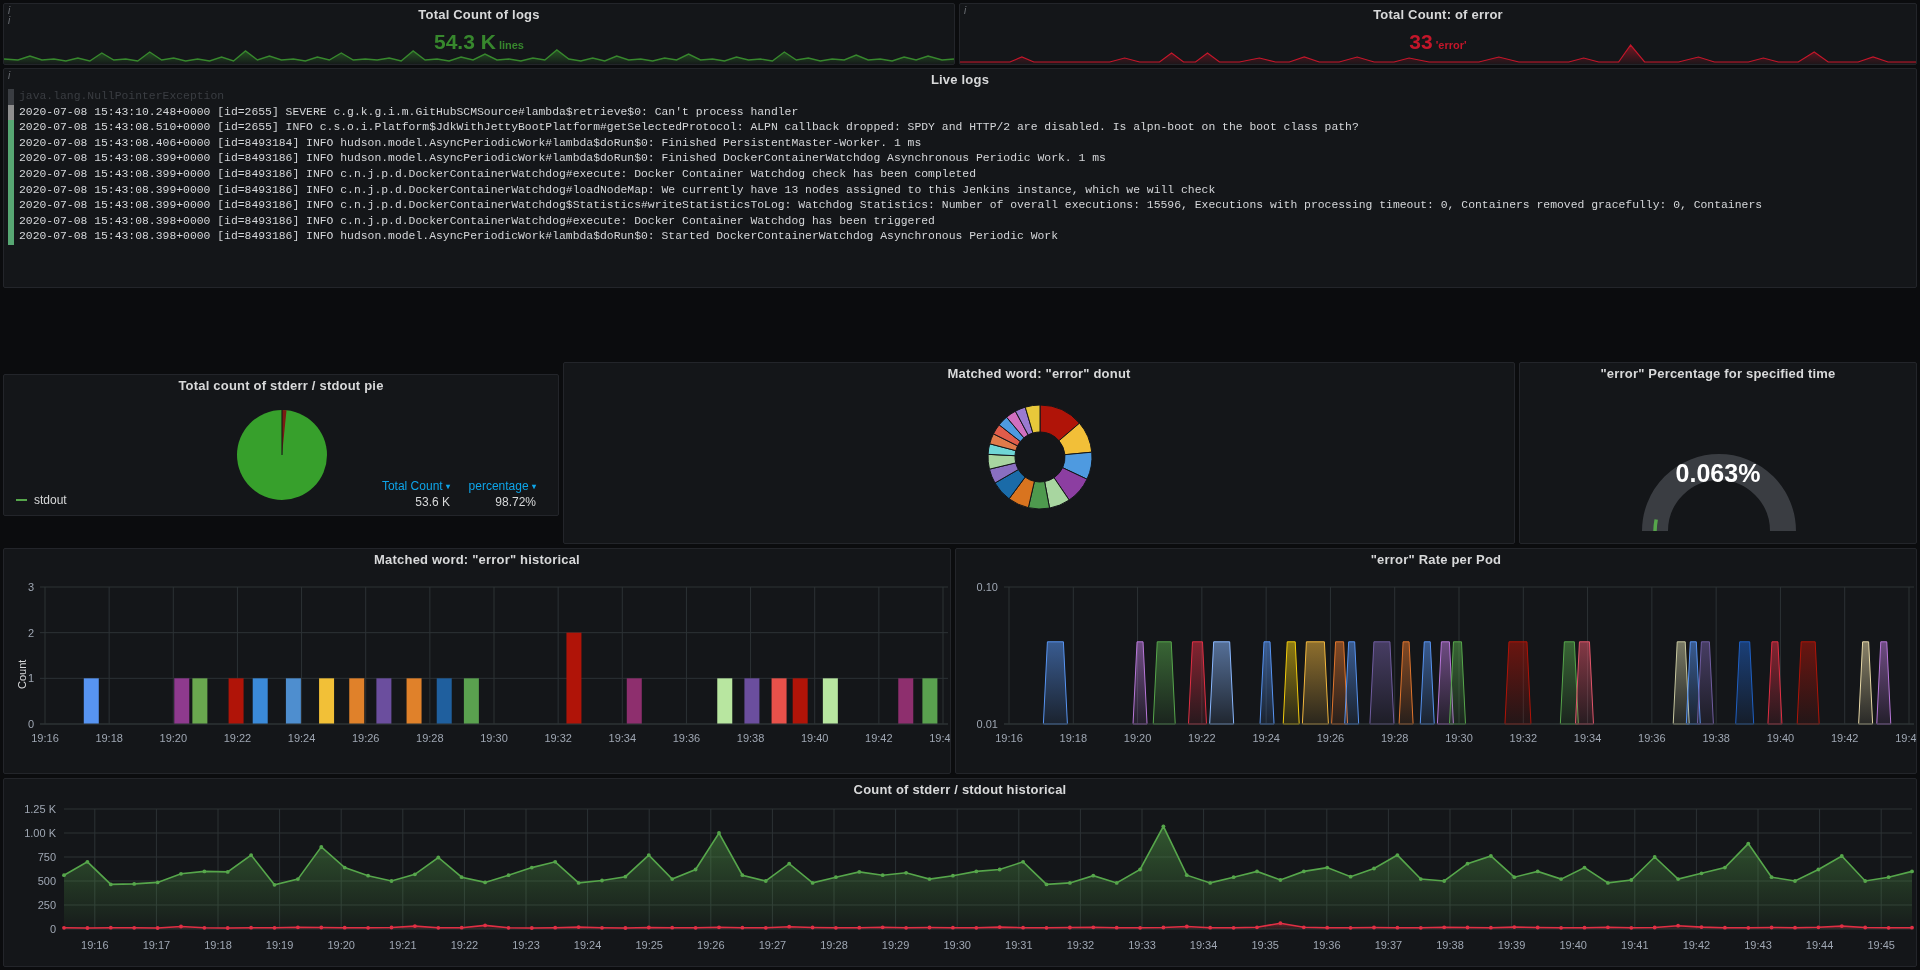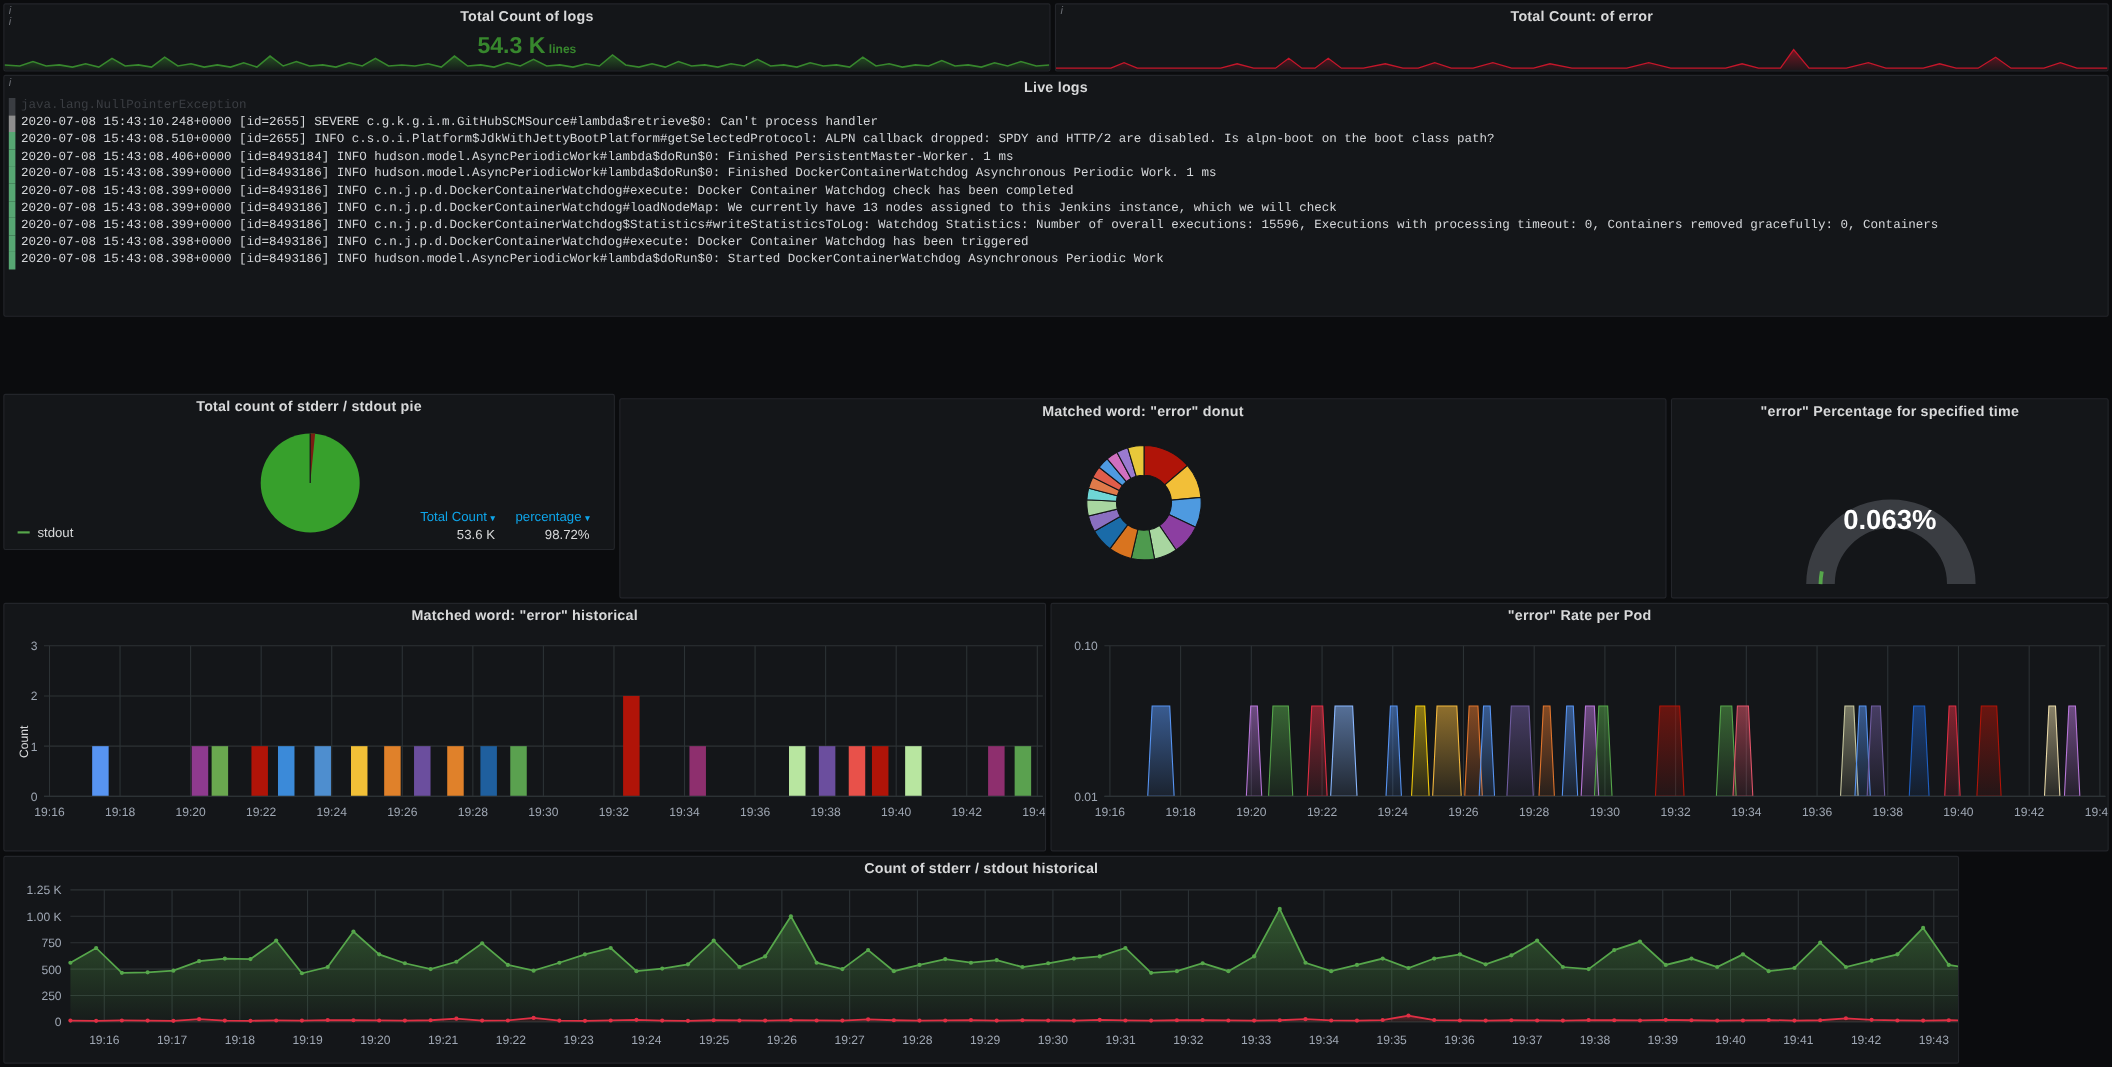--- a/index.html
+++ b/index.html
@@ -124,20 +124,23 @@
       <path fill="url(#gLogs)" stroke="none" d="M0,30 L0,25 L14,26 L26,22 L38,26 L50,25 L62,27 L74,24 L86,27 L98,19 L110,26 L122,25 L134,27 L146,18 L158,26 L170,24 L182,27 L194,25 L206,27 L218,23 L230,27 L242,17 L254,26 L266,22 L278,26 L290,25 L302,27 L314,23 L326,26 L338,19 L350,26 L362,25 L374,26 L386,24 L398,27 L410,17 L422,26 L434,25 L446,27 L458,23 L470,26 L482,20 L494,26 L506,25 L518,27 L530,24 L542,26 L554,16 L566,25 L578,27 L590,24 L602,27 L614,22 L626,26 L638,25 L650,27 L662,24 L674,26 L686,20 L698,26 L710,25 L722,27 L734,23 L746,26 L758,25 L770,27 L782,18 L794,26 L806,24 L818,27 L830,25 L842,26 L854,21 L866,26 L878,25 L890,27 L902,23 L914,26 L926,22 L940,26 L952,25 L952,30 Z"></path>
       <path fill="none" stroke="#37872d" stroke-width="1.4" d="M0,25 L14,26 L26,22 L38,26 L50,25 L62,27 L74,24 L86,27 L98,19 L110,26 L122,25 L134,27 L146,18 L158,26 L170,24 L182,27 L194,25 L206,27 L218,23 L230,27 L242,17 L254,26 L266,22 L278,26 L290,25 L302,27 L314,23 L326,26 L338,19 L350,26 L362,25 L374,26 L386,24 L398,27 L410,17 L422,26 L434,25 L446,27 L458,23 L470,26 L482,20 L494,26 L506,25 L518,27 L530,24 L542,26 L554,16 L566,25 L578,27 L590,24 L602,27 L614,22 L626,26 L638,25 L650,27 L662,24 L674,26 L686,20 L698,26 L710,25 L722,27 L734,23 L746,26 L758,25 L770,27 L782,18 L794,26 L806,24 L818,27 L830,25 L842,26 L854,21 L866,26 L878,25 L890,27 L902,23 L914,26 L926,22 L940,26 L952,25"></path>
     </svg>
   </div>
 
   <div class="panel" style="left:959px; top:3px; width:958px; height:62px;">
     <div class="info-corner">
         <span class="b">i</span>
       </div>
     <div class="panel-title">Total Count: of error</div>
+    <div class="stat-value" style="color:#c4162a;">
+      <span>33</span><span class="unit">'error'</span>
+    </div>
     <svg class="spark" viewBox="0 0 958 30" preserveAspectRatio="none">
       <defs>
           <linearGradient id="gErr" x1="0" y1="0" x2="0" y2="1">
         <stop offset="0%" stop-color="#c4162a" stop-opacity=".55"></stop>
             <stop offset="100%" stop-color="#c4162a" stop-opacity=".06"></stop>
       </linearGradient>
         </defs>
       <path fill="url(#gErr)" stroke="none" d="M0,30 L0,28 L50,28 L62,23 L74,28 L150,28 L165,24 L180,28 L200,28 L212,19 L224,28 L236,28 L248,19 L260,28 L280,28 L300,24 L316,28 L330,28 L345,23 L360,28 L380,28 L398,23 L415,28 L435,28 L450,24 L470,28 L520,28 L540,23 L560,28 L610,28 L625,24 L640,28 L660,28 L672,11 L686,28 L720,28 L740,23 L756,28 L790,28 L805,24 L820,28 L840,28 L856,18 L870,28 L900,28 L915,23 L930,28 L958,28 L958,30 Z"></path>
       <path fill="none" stroke="#c4162a" stroke-width="1.2" d="M0,28 L50,28 L62,23 L74,28 L150,28 L165,24 L180,28 L200,28 L212,19 L224,28 L236,28 L248,19 L260,28 L280,28 L300,24 L316,28 L330,28 L345,23 L360,28 L380,28 L398,23 L415,28 L435,28 L450,24 L470,28 L520,28 L540,23 L560,28 L610,28 L625,24 L640,28 L660,28 L672,11 L686,28 L720,28 L740,23 L756,28 L790,28 L805,24 L820,28 L840,28 L856,18 L870,28 L900,28 L915,23 L930,28 L958,28"></path>
     </svg>
@@ -155,21 +158,21 @@
         <div class="logrow lvl-info">2020-07-08 15:43:08.406+0000 [id=8493184] INFO hudson.model.AsyncPeriodicWork#lambda$doRun$0: Finished PersistentMaster-Worker. 1 ms</div>
         <div class="logrow lvl-info">2020-07-08 15:43:08.399+0000 [id=8493186] INFO hudson.model.AsyncPeriodicWork#lambda$doRun$0: Finished DockerContainerWatchdog Asynchronous Periodic Work. 1 ms</div>
         <div class="logrow lvl-info">2020-07-08 15:43:08.399+0000 [id=8493186] INFO c.n.j.p.d.DockerContainerWatchdog#execute: Docker Container Watchdog check has been completed</div>
         <div class="logrow lvl-info">2020-07-08 15:43:08.399+0000 [id=8493186] INFO c.n.j.p.d.DockerContainerWatchdog#loadNodeMap: We currently have 13 nodes assigned to this Jenkins instance, which we will check</div>
         <div class="logrow lvl-info">2020-07-08 15:43:08.399+0000 [id=8493186] INFO c.n.j.p.d.DockerContainerWatchdog$Statistics#writeStatisticsToLog: Watchdog Statistics: Number of overall executions: 15596, Executions with processing timeout: 0, Containers removed gracefully: 0, Containers</div>
         <div class="logrow lvl-info">2020-07-08 15:43:08.398+0000 [id=8493186] INFO c.n.j.p.d.DockerContainerWatchdog#execute: Docker Container Watchdog has been triggered</div>
         <div class="logrow lvl-info">2020-07-08 15:43:08.398+0000 [id=8493186] INFO hudson.model.AsyncPeriodicWork#lambda$doRun$0: Started DockerContainerWatchdog Asynchronous Periodic Work</div>
       </div>
   </div>
 
-  <div class="panel" style="left:3px; top:358px; width:556px; height:142px;">
+  <div class="panel" style="left:3px; top:374px; width:556px; height:142px;">
     <div class="panel-title">Total count of stderr / stdout pie</div>
     <div class="pie-wrap">
       <svg viewBox="0 0 556 118" width="556" height="118">
         <circle cx="278" cy="58" r="45" fill="#37a02c"></circle>
         <path d="M278,58 L278,13 A45,45 0 0,1 282.5,13.2 Z" fill="#7a1c12"></path>
         <line x1="278" y1="58" x2="278" y2="13" stroke="#141619" stroke-width="1.1"></line>
       </svg>
     </div>
     <div class="legend-series">
       <i class="legend-dash"></i>
@@ -506,21 +509,21 @@
           <linearGradient id="rg25" x1="0" y1="0" x2="0" y2="1">
             <stop offset="0%" stop-color="#b877d9" stop-opacity="0.55"></stop>
             <stop offset="100%" stop-color="#b877d9" stop-opacity="0.10"></stop>
           </linearGradient>
         </defs>
         <path d="M920.7674418604652,155 L924.7674418604652,72.8 L930.7674418604652,72.8 L934.7674418604652,155 Z" fill="url(#rg25)" stroke="#b877d9" stroke-width="1"></path>
         <line x1="48" y1="155" x2="958" y2="155" stroke="#2c3235" stroke-width="1"></line>
       </svg>
   </div>
 
-  <div class="panel" style="left:3px; top:778px; width:1778px; height:189px;">
+  <div class="panel" style="left:3px; top:778px; width:1914px; height:189px;">
     <div class="panel-title">Count of stderr / stdout historical</div>
     <svg id="bottom-svg" style="position:absolute; left:0; top:20px;" width="1914" height="169" viewBox="0 0 1914 169">
         <line x1="60" y1="130" x2="1908" y2="130" stroke="#2c3235" stroke-width="1"></line>
         <text x="52" y="134" fill="#9fa7b3" font-size="11" font-family="Liberation Sans, sans-serif" text-anchor="end">0</text>
         <line x1="60" y1="106" x2="1908" y2="106" stroke="#2c3235" stroke-width="1"></line>
         <text x="52" y="110" fill="#9fa7b3" font-size="11" font-family="Liberation Sans, sans-serif" text-anchor="end">250</text>
         <line x1="60" y1="82" x2="1908" y2="82" stroke="#2c3235" stroke-width="1"></line>
         <text x="52" y="86" fill="#9fa7b3" font-size="11" font-family="Liberation Sans, sans-serif" text-anchor="end">500</text>
         <line x1="60" y1="58" x2="1908" y2="58" stroke="#2c3235" stroke-width="1"></line>
         <text x="52" y="62" fill="#9fa7b3" font-size="11" font-family="Liberation Sans, sans-serif" text-anchor="end">750</text>

